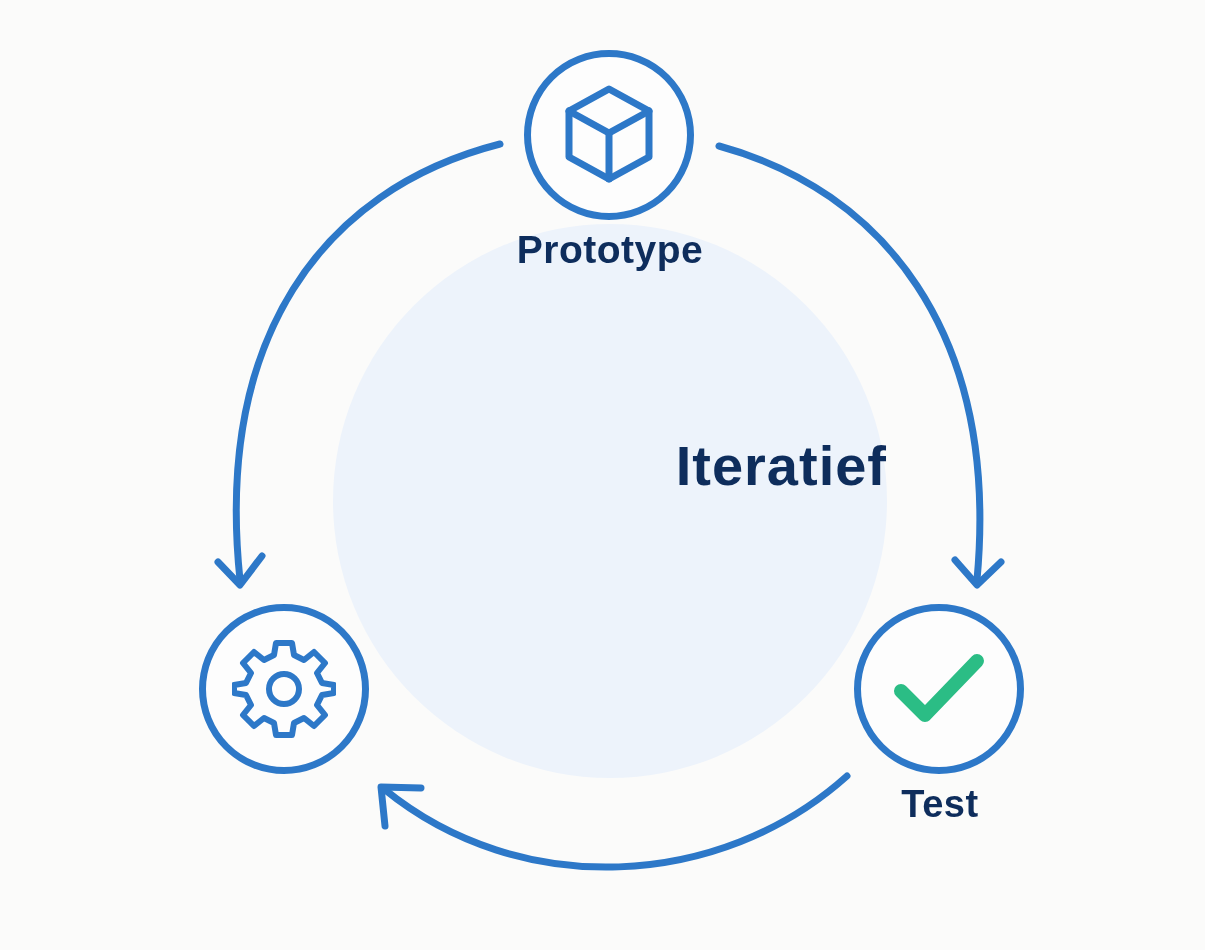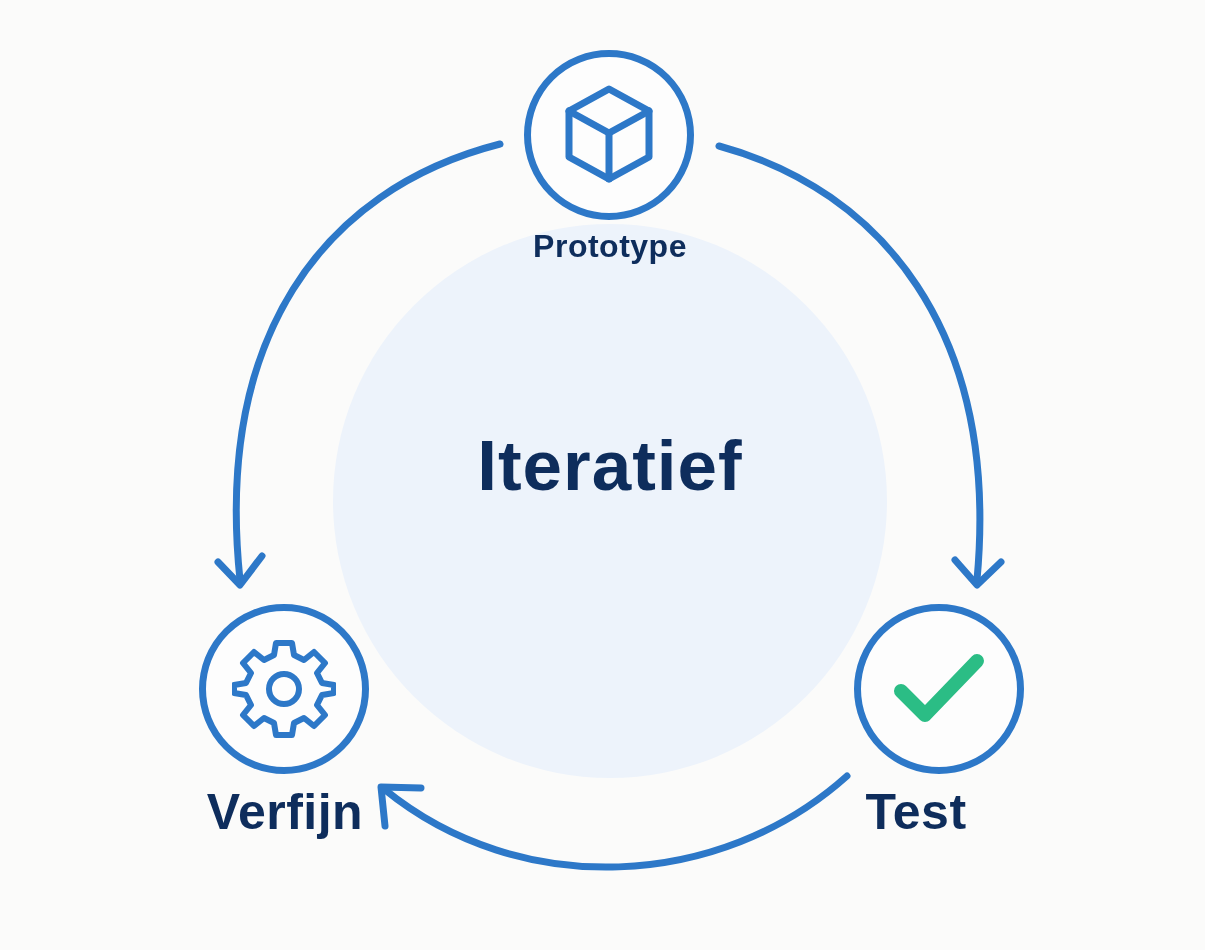--- a/index.html
+++ b/index.html
@@ -19,22 +19,22 @@
     position:absolute; border:7px solid #2d78c8; border-radius:50%;
     background:#fdfdfd; box-sizing:border-box;
     display:flex; align-items:center; justify-content:center;
   }
   .node svg { display:block; }
   .label {
     position:absolute; color:#0e2d5c; font-weight:bold; text-align:center;
     white-space:nowrap; letter-spacing:0.5px;
   }
   .title {
-    position:absolute; left:333px; width:554px; text-align:center;
-    color:#0e2d5c; font-weight:bold; font-size:71px; line-height:96px;
+    position:absolute; left:333px; width:554px; text-align:right;
+    color:#0e2d5c; font-weight:bold; font-size:56px; line-height:96px;
     letter-spacing:1px;
   }
 </style>
 </head>
 <body>
 
 <div class="stage">
 
   <div class="center-disc"></div>
 
@@ -56,32 +56,31 @@
 
   <div class="node" style="left:524px; top:50px; width:170px; height:170px;">
     <svg width="96" height="104" viewBox="0 0 96 104">
       <g fill="none" stroke="#2d78c8" stroke-width="7" stroke-linejoin="round" stroke-linecap="round">
         <path d="M48 6 L88 28 L88 74 L48 96 L8 74 L8 28 Z"></path>
         <path d="M8 28 L48 50 L88 28"></path>
         <path d="M48 50 L48 96"></path>
       </g>
     </svg>
   </div>
-  <div class="label" style="left:460px; top:228px; width:300px; font-size:32px;">Prototype</div>
+  <div class="label" style="left:460px; top:228px; width:300px; font-size:39px;">Prototype</div>
 
   <div class="node" style="left:199px; top:604px; width:170px; height:170px;">
     <svg width="104" height="104" viewBox="0 0 104 104">
       <g fill="none" stroke="#2d78c8" stroke-width="6" stroke-linejoin="round">
         <path d="M44 10 L60 10 L62 22 L72 27 L82 19 L93 30 L85 40 L90 50 L102 52 L102 60 L90 62 L85 72 L93 82 L82 93 L72 85 L62 90 L60 102 L44 102 L42 90 L32 85 L22 93 L11 82 L19 72 L14 62 L2 60 L2 52 L14 50 L19 40 L11 30 L22 19 L32 27 L42 22 Z" transform="translate(0,-4)"></path>
         <circle cx="52" cy="52" r="15"></circle>
       </g>
     </svg>
   </div>
-  <div class="label" style="left:170px; top:783px; width:230px; font-size:50px;">Verfijn</div>
 
   <div class="node" style="left:854px; top:604px; width:170px; height:170px;">
     <svg width="96" height="80" viewBox="0 0 96 80">
       <path d="M10 42 L34 66 L86 12" fill="none" stroke="#2bbd85" stroke-width="14" stroke-linecap="round" stroke-linejoin="round"></path>
     </svg>
   </div>
-  <div class="label" style="left:816px; top:783px; width:200px; font-size:50px;">Test</div>
+  <div class="label" style="left:840px; top:783px; width:200px; font-size:38px;">Test</div>
 
 </div>
 
 </body></html>

